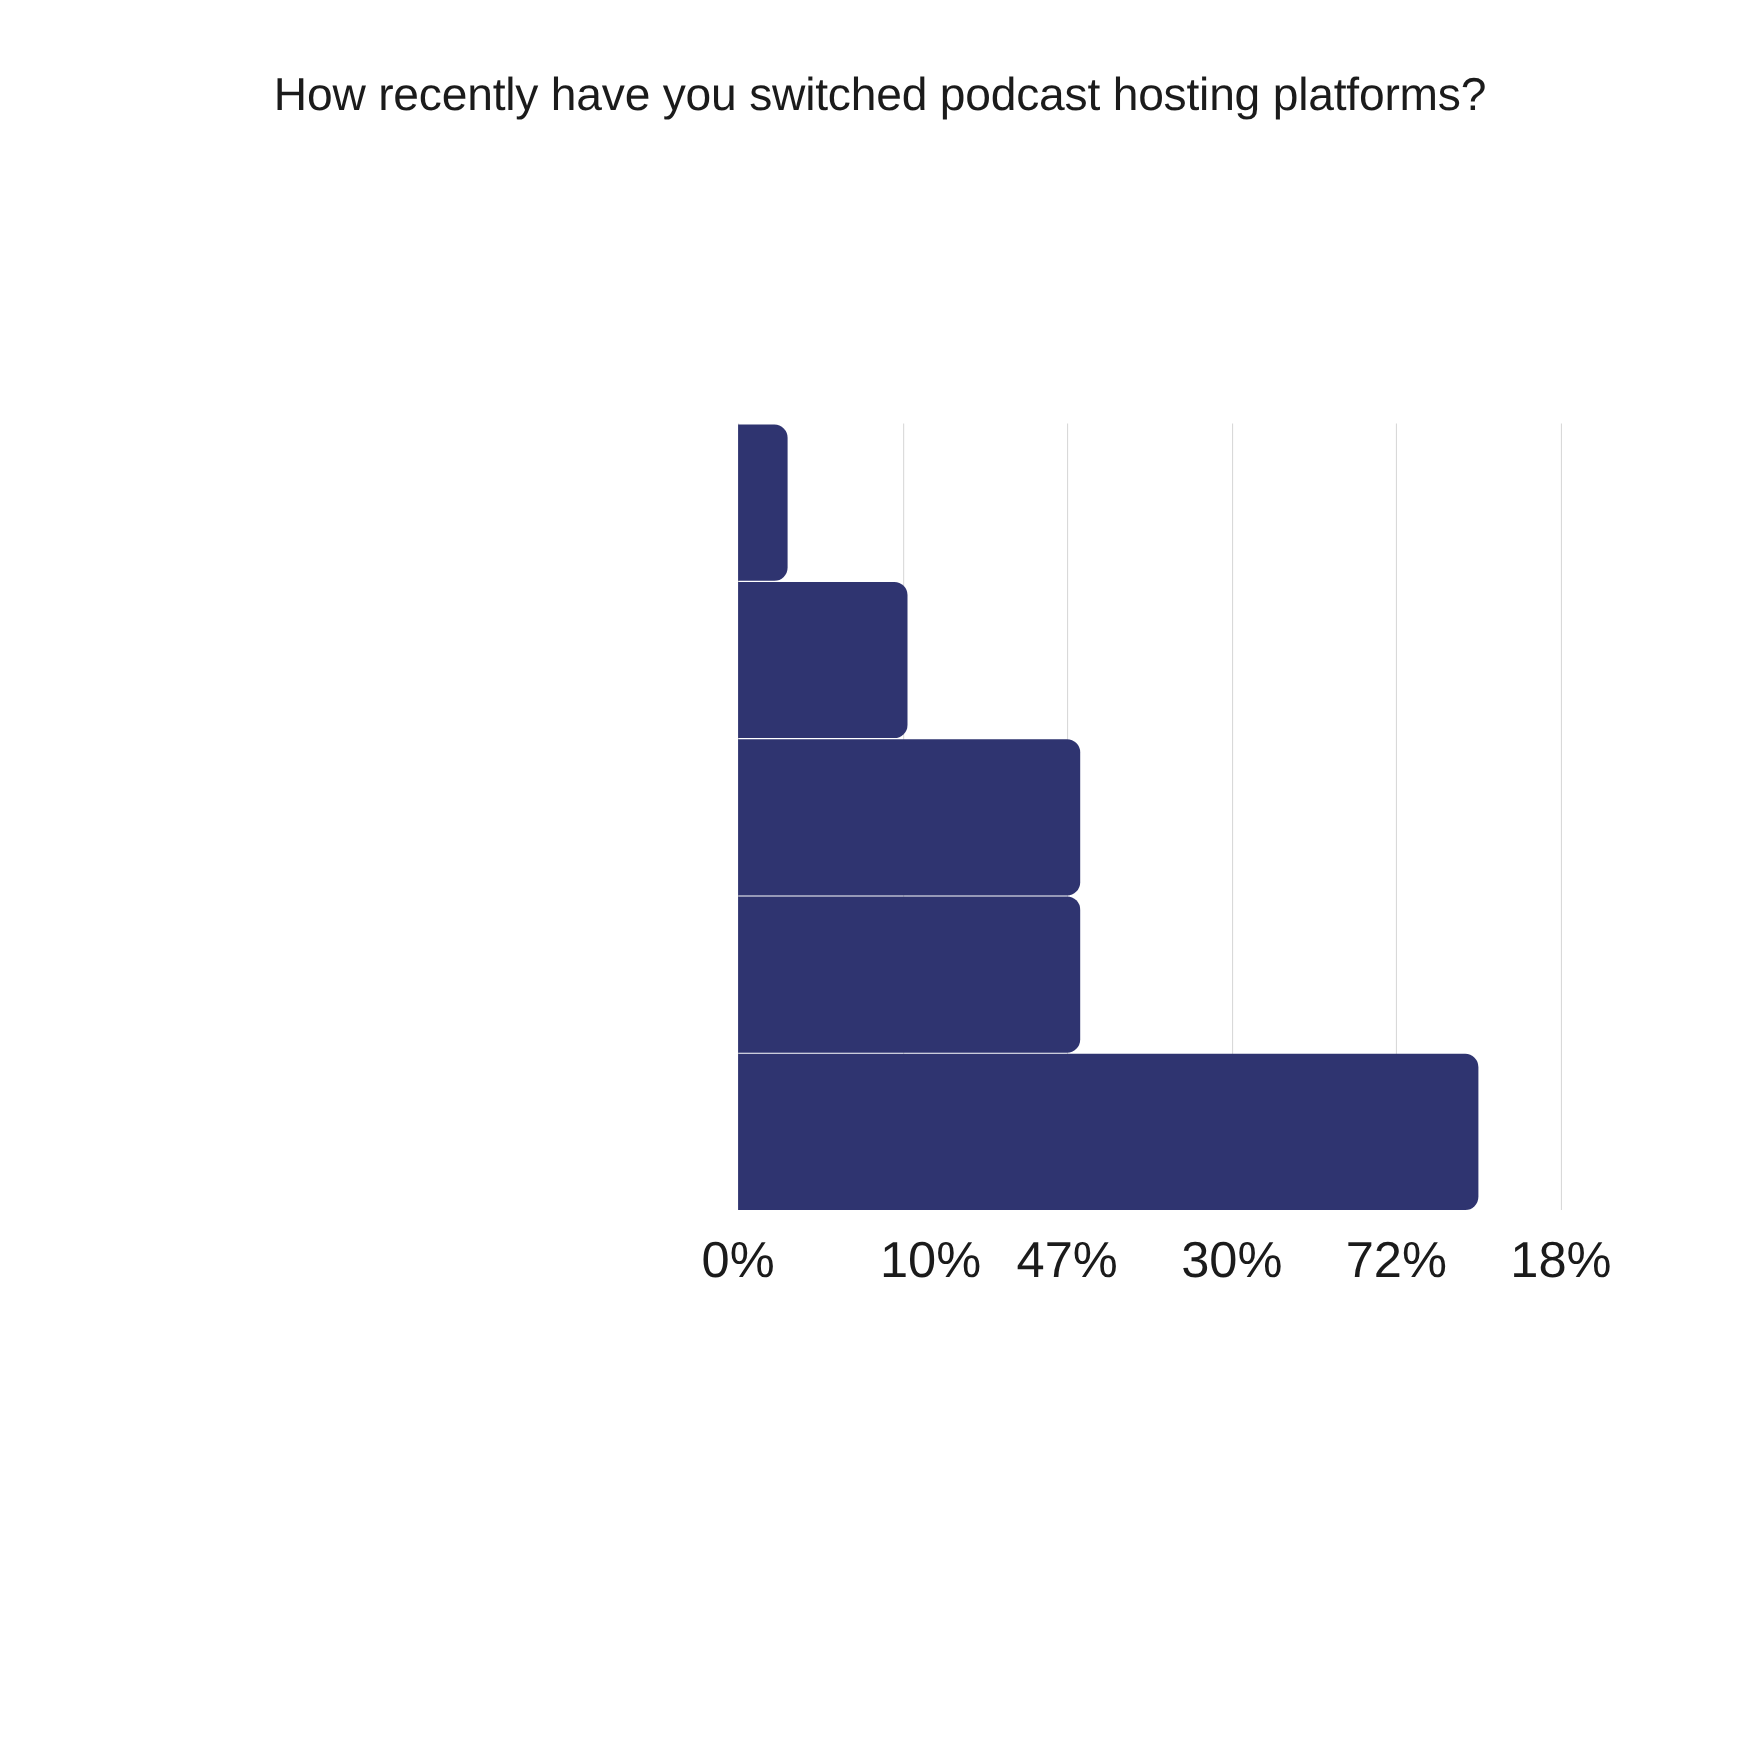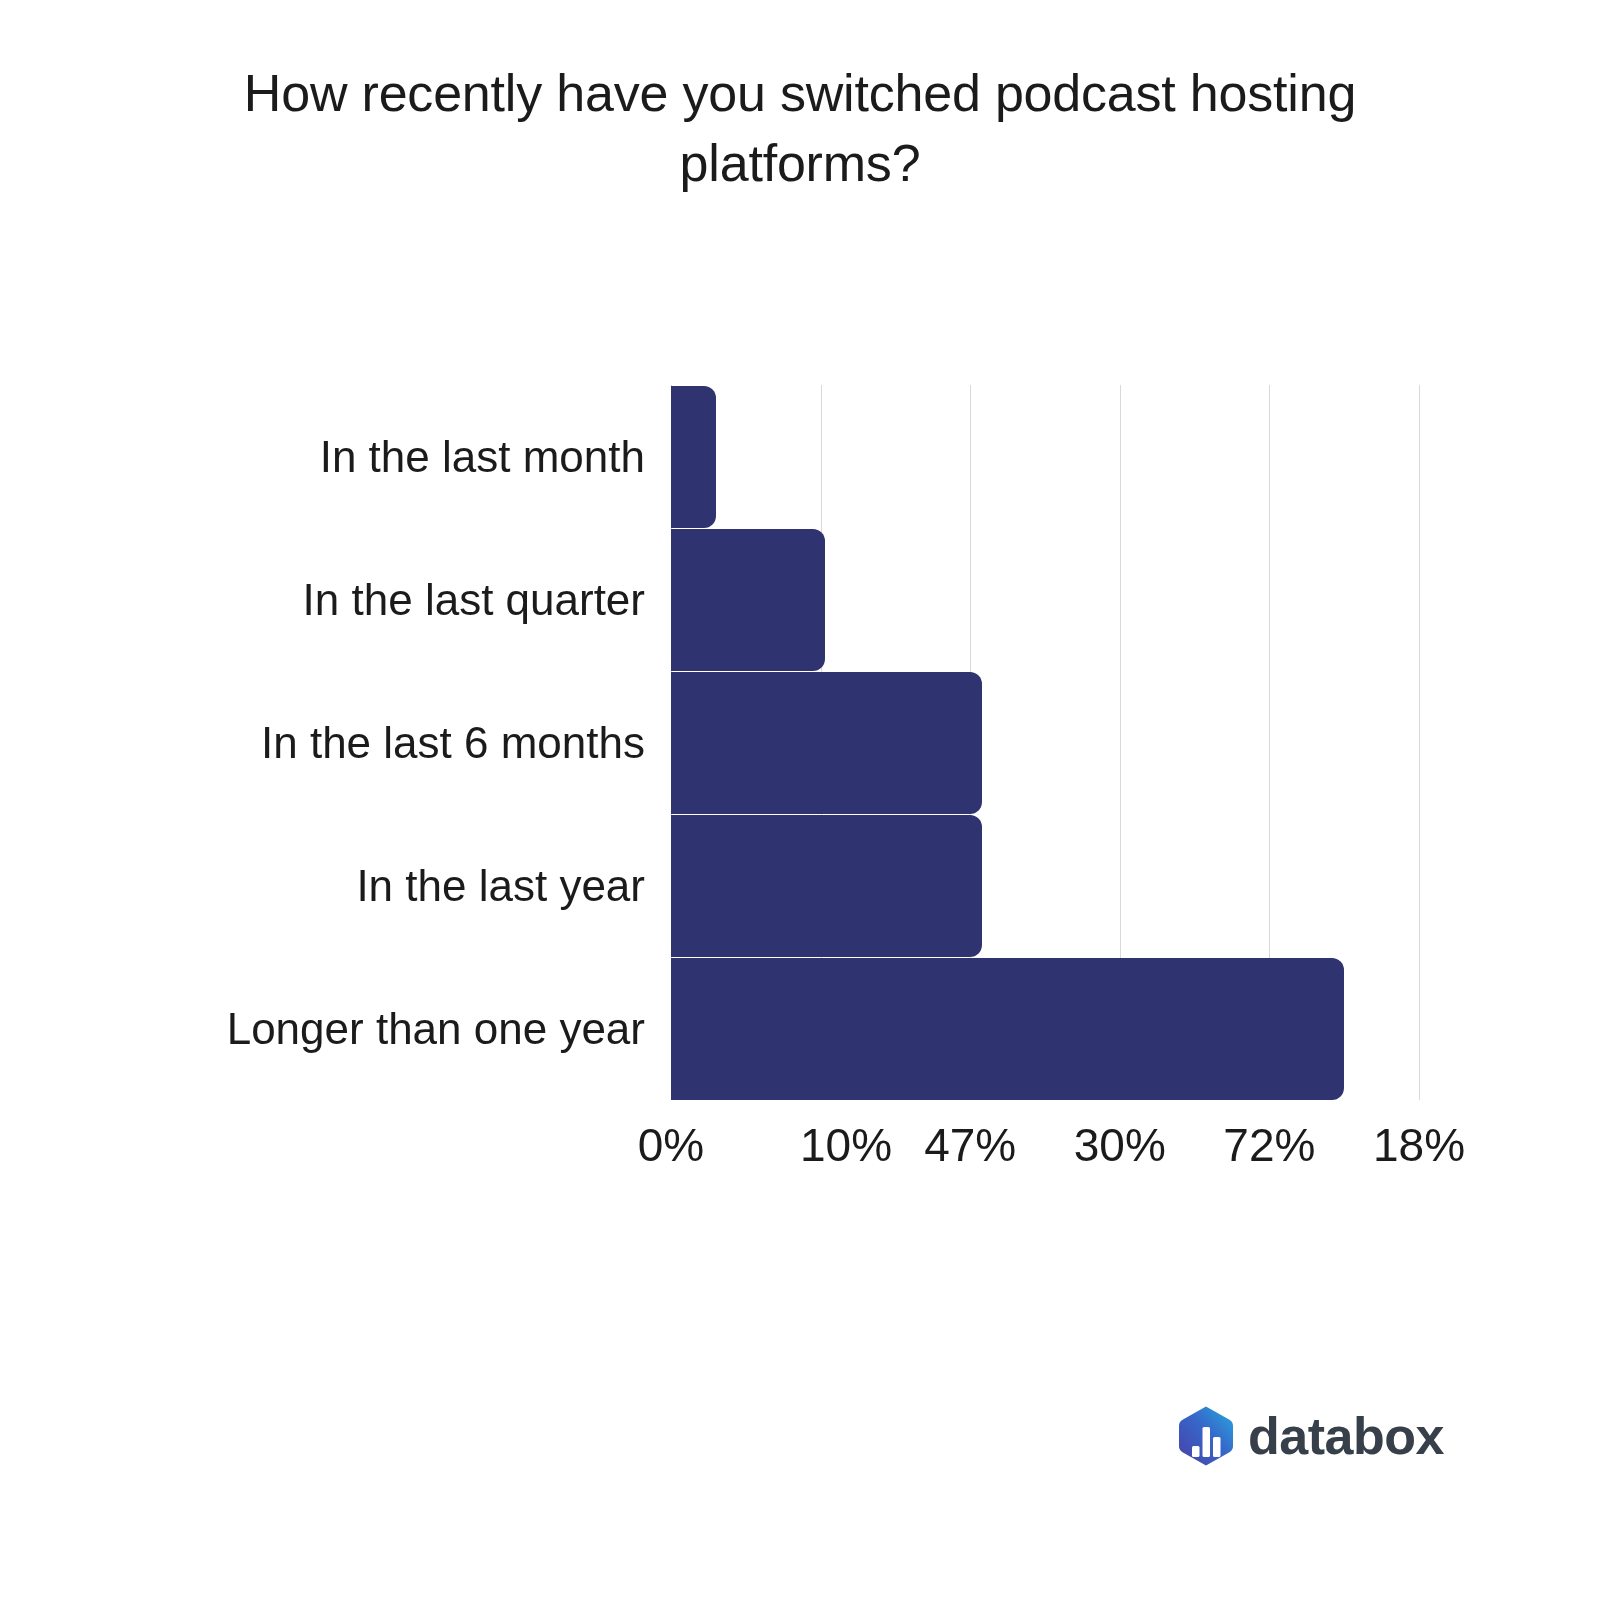--- a/index.html
+++ b/index.html
@@ -22,21 +22,21 @@
     box-sizing: border-box;
   }
 
   
   .chart-title {
     position: absolute;
     top: 58px;
     left: 180px;
     width: 1240px;
     text-align: center;
-    font-size: 52px;
+    font-size: 42px;
     line-height: 1.35;
     font-weight: 400;
     color: #1b1b1b;
     letter-spacing: -0.2px;
   }
 
   
   .chart-wrap {
     position: absolute;
     left: 0;
@@ -151,27 +151,20 @@
 </style>
 </head>
 <body>
 
 <div class="page">
 
   <div class="chart-title">How recently have you switched podcast hosting platforms?</div>
 
   <div class="chart-wrap">
 
-    <div class="cat-labels">
-        <div class="cat-label" style="top: 0.5px;">In the last month</div>
-        <div class="cat-label" style="top: 143.5px;">In the last quarter</div>
-        <div class="cat-label" style="top: 286.5px;">In the last 6 months</div>
-        <div class="cat-label" style="top: 429.5px;">In the last year</div>
-        <div class="cat-label" style="top: 572.5px;">Longer than one year</div>
-      </div>
 
     <div class="plot">
       <div class="gridlines">
           <div class="gridline axis-zero" style="left: 0px;"></div>
           <div class="gridline" style="left: 149.6px;"></div>
           <div class="gridline" style="left: 299.2px;"></div>
           <div class="gridline" style="left: 448.8px;"></div>
           <div class="gridline" style="left: 598.4px;"></div>
           <div class="gridline" style="left: 748px;"></div>
         </div>
@@ -197,32 +190,14 @@
     <div class="xticks">
         <div class="xtick" style="left: 671px;">0%</div>
         <div class="xtick" style="left: 846px;">10%</div>
         <div class="xtick" style="left: 970.2px;">47%</div>
         <div class="xtick" style="left: 1119.8px;">30%</div>
         <div class="xtick" style="left: 1269.4px;">72%</div>
         <div class="xtick" style="left: 1419px;">18%</div>
       </div>
   </div>
 
-  <div class="logo">
-    <span class="logo-mark-wrap">
-      <svg class="logo-mark" viewBox="0 0 56 62" xmlns="http://www.w3.org/2000/svg" aria-hidden="true">
-        <defs>
-          <linearGradient id="dbx" x1="0" y1="1" x2="1" y2="0">
-            <stop offset="0%" stop-color="#4b3fa7"></stop>
-            <stop offset="55%" stop-color="#3667c9"></stop>
-            <stop offset="100%" stop-color="#27a9e1"></stop>
-          </linearGradient>
-        </defs>
-        <path d="M28 1.5 L51.5 14.8 a7 7 0 0 1 3.5 6.1 v20.2 a7 7 0 0 1 -3.5 6.1 L28 60.5 L4.5 47.2 A7 7 0 0 1 1 41.1 V20.9 a7 7 0 0 1 3.5 -6.1 Z" fill="url(#dbx)"></path>
-        <rect x="14" y="41" width="7.5" height="11" rx="1.6" fill="#ffffff"></rect>
-        <rect x="24.5" y="22" width="7.5" height="30" rx="1.6" fill="#ffffff"></rect>
-        <rect x="35" y="32" width="7.5" height="20" rx="1.6" fill="#ffffff"></rect>
-      </svg>
-    </span>
-    <span class="logo-text">databox</span>
-  </div>
 
 </div>
 
 </body></html>

